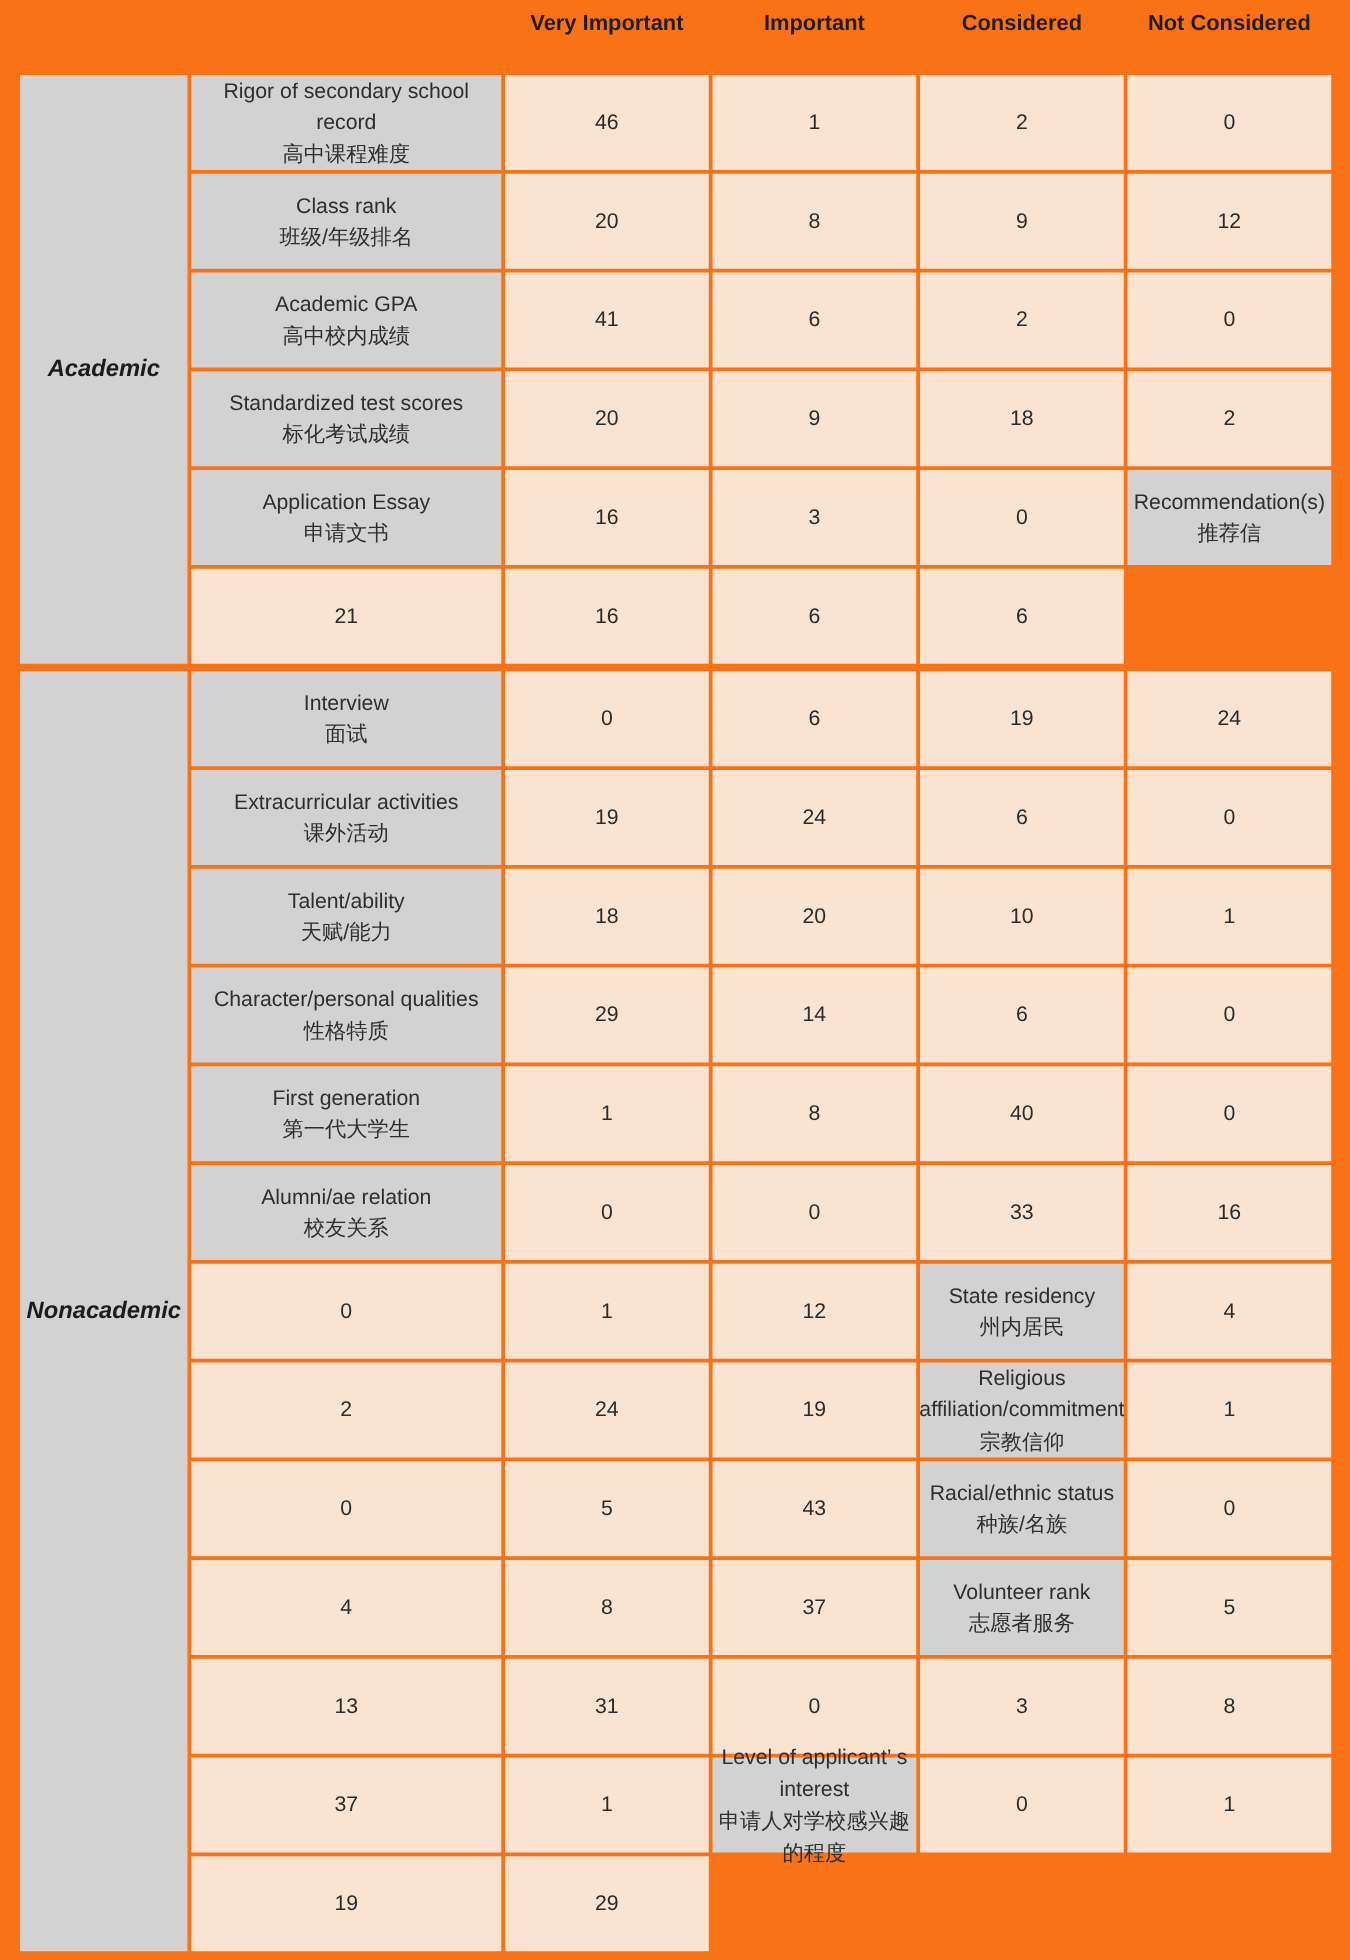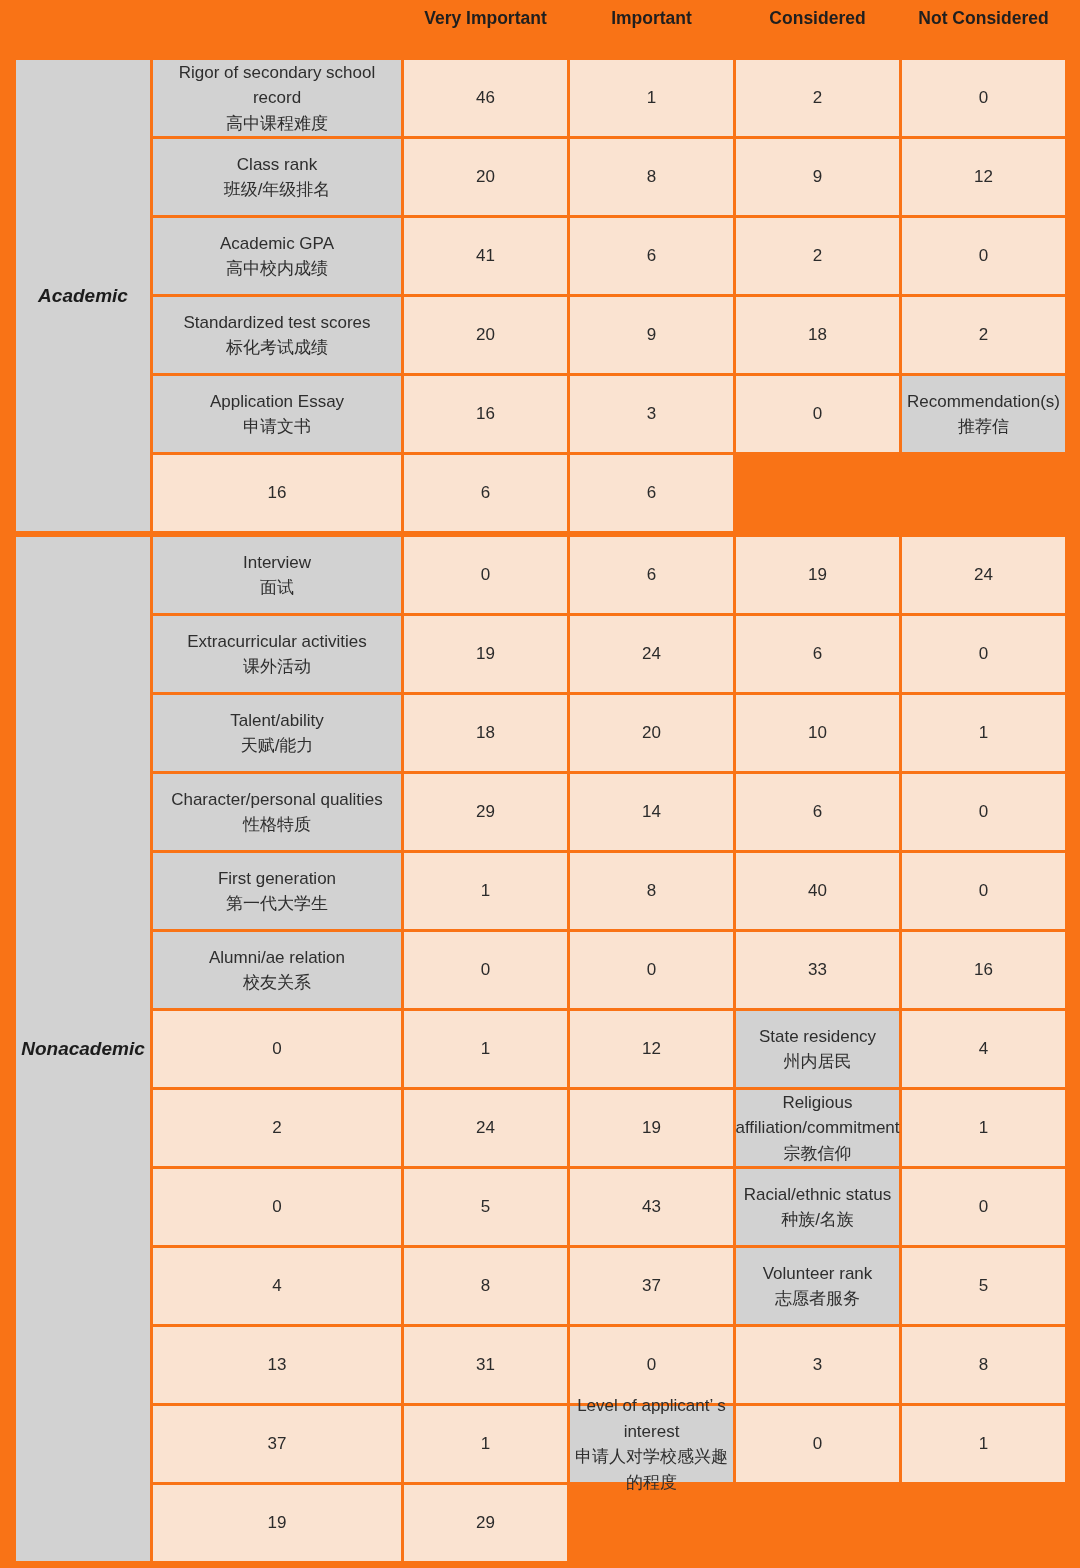--- a/index.html
+++ b/index.html
@@ -129,20 +129,21 @@
             <span class="label-en">Application Essay</span>
             <span class="label-zh">申请文书</span>
           </div>
           <div class="cell value-cell">16</div>
           <div class="cell value-cell">3</div>
           <div class="cell value-cell">0</div>
           <div class="cell label-cell">
             <span class="label-en">Recommendation(s)</span>
             <span class="label-zh">推荐信</span>
           </div>
+          <div class="cell value-cell">21</div>
           <div class="cell value-cell">16</div>
           <div class="cell value-cell">6</div>
           <div class="cell value-cell">6</div>
         </div>
         <div class="section">
           <div class="cell category-cell" style="grid-row: 1 / span 13;">Nonacademic</div>
           <div class="cell label-cell">
             <span class="label-en">Interview</span>
             <span class="label-zh">面试</span>
           </div>

